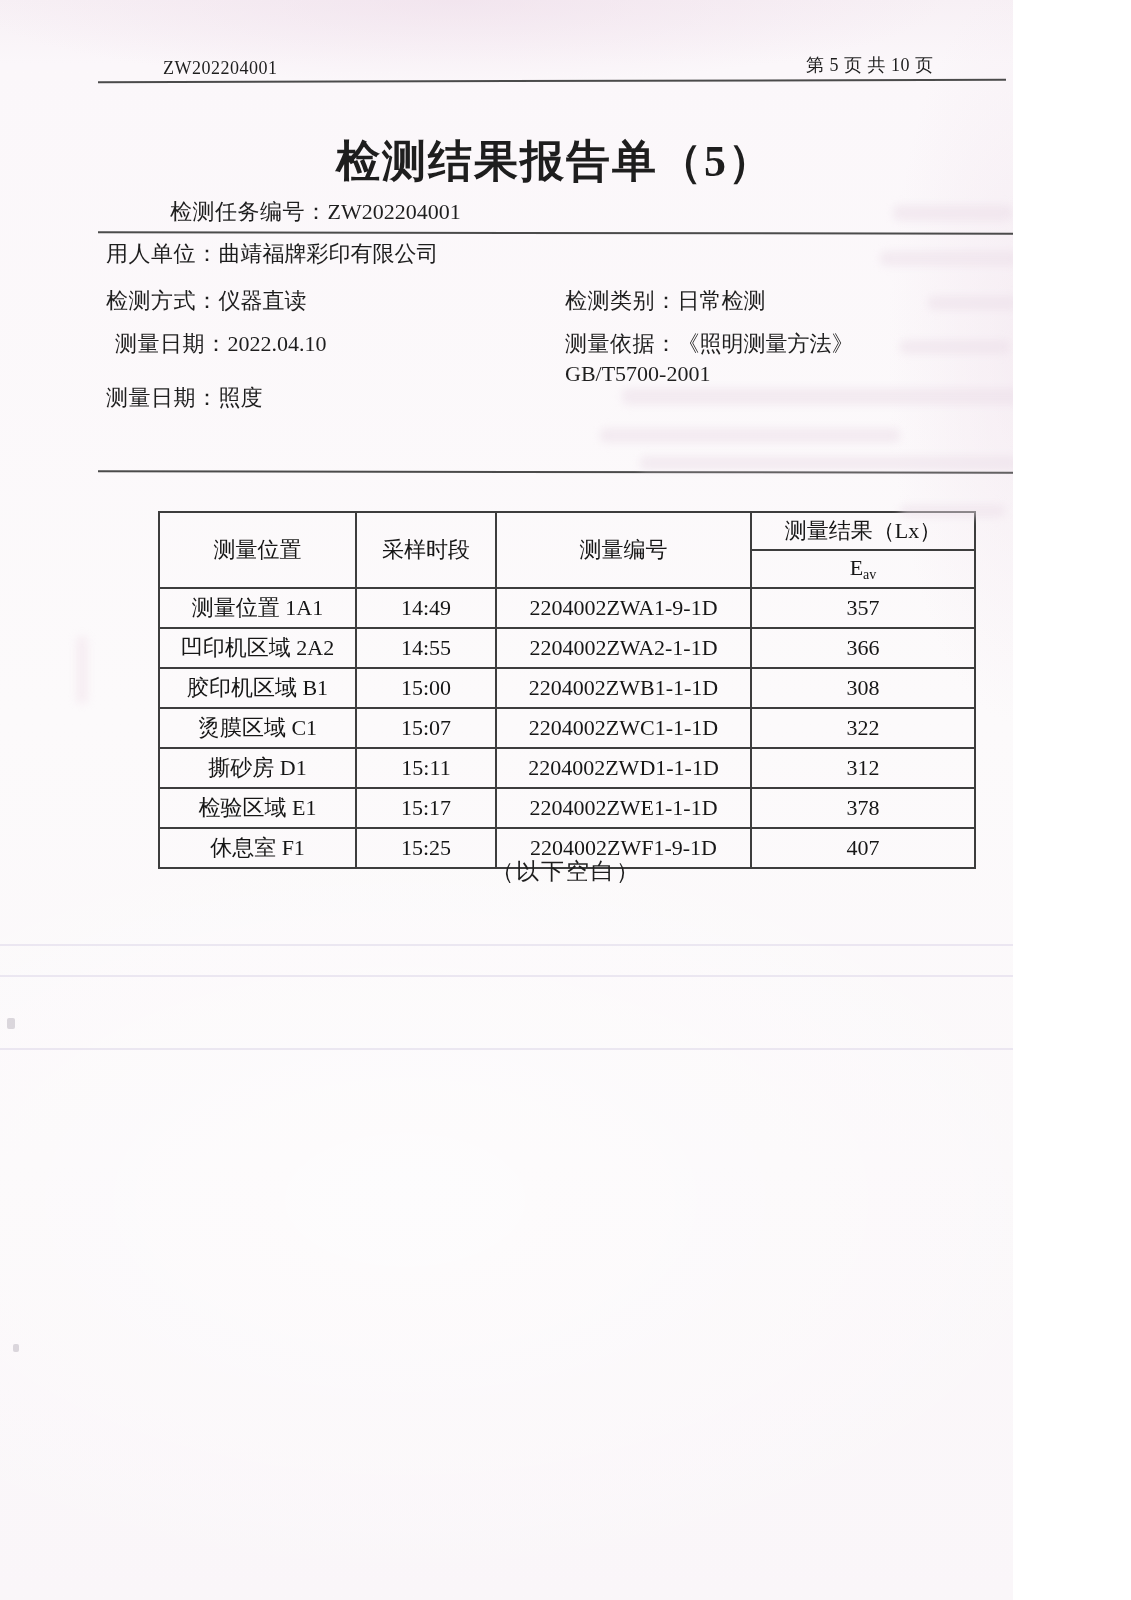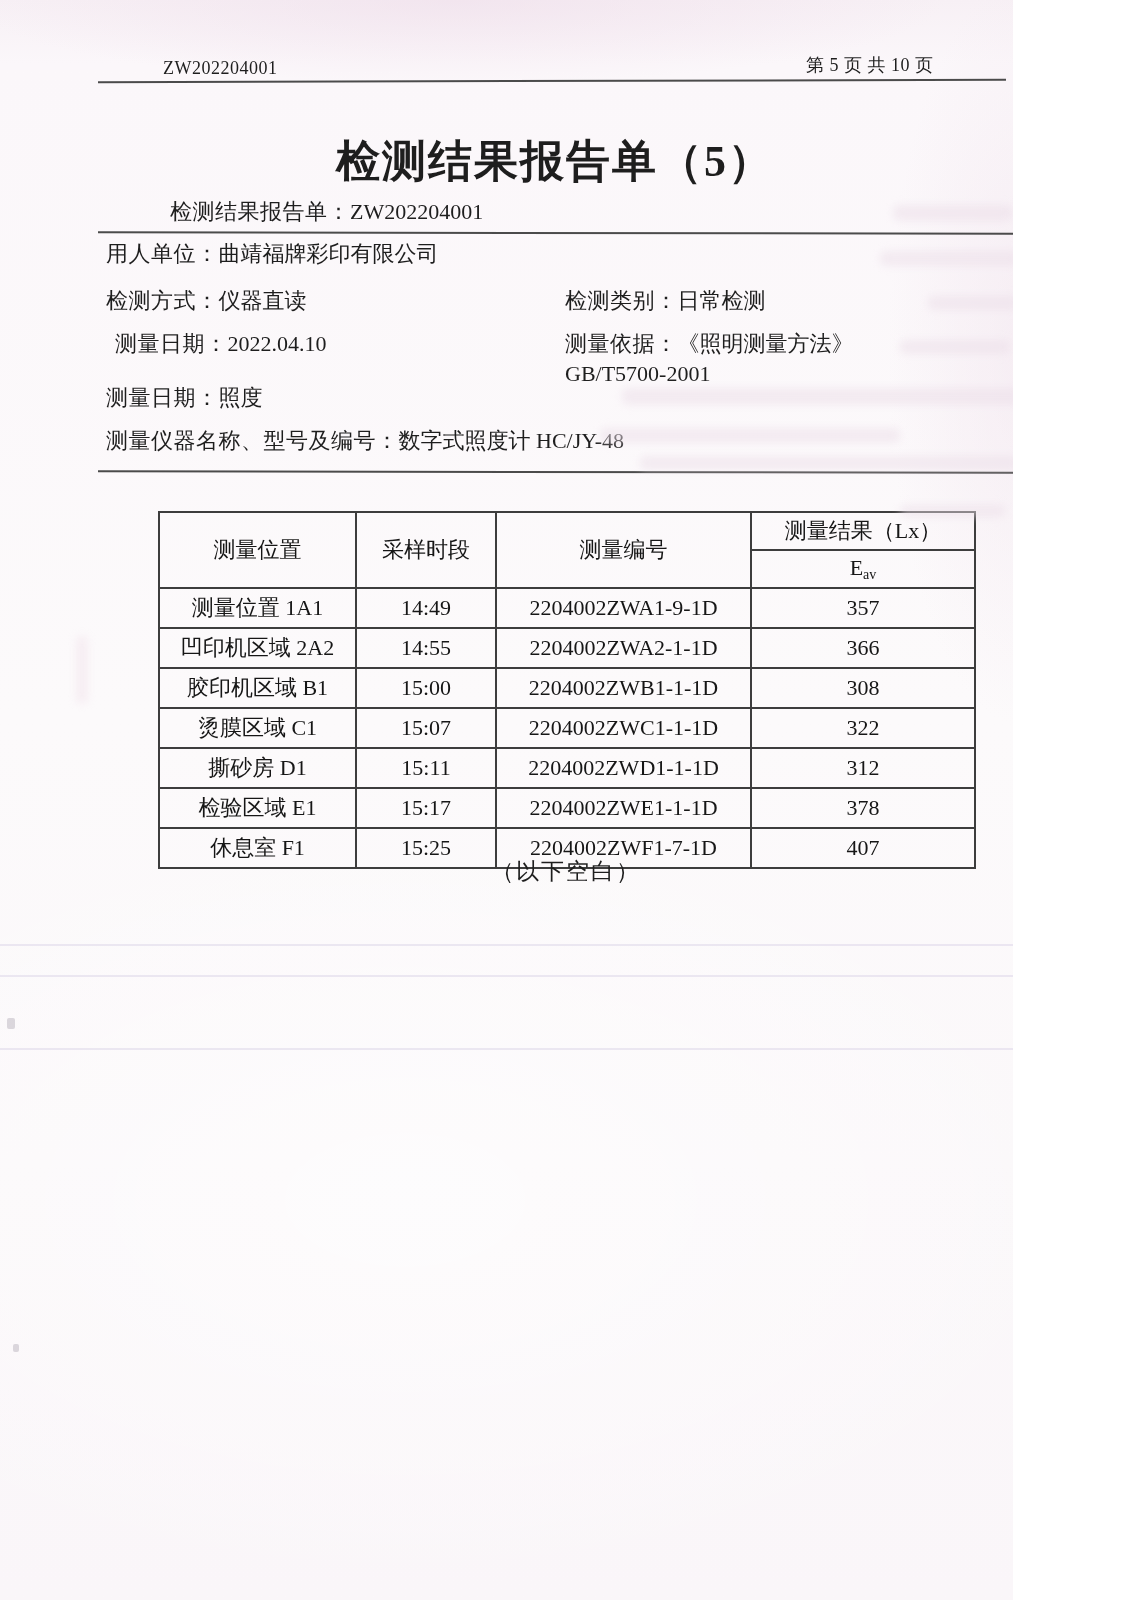--- a/index.html
+++ b/index.html
@@ -51,21 +51,21 @@
 
 <div class="page">
 
   <div class="abs hdr-small" style="left:163px; top:58px;">ZW202204001</div>
   <div class="abs hdr-small" style="left:806px; top:53px;">第 5 页 共 10 页</div>
   <div class="rule" style="left:98px; top:80px; width:908px; transform:rotate(-0.15deg);"></div>
 
   <div class="abs doc-title" style="left:0px; top:132px;">检测结果报告单（5）</div>
 
   <div class="abs line-text" style="left:170px; top:197px;">
-    <span class="lbl">检测结果报告单：</span><span>ZW202204001</span>
+    <span class="lbl">检测任务编号：</span><span>ZW202204001</span>
   </div>
   <div class="rule" style="left:98px; top:232px; width:932px; transform:rotate(0.1deg);"></div>
 
   <div class="abs line-text" style="left:106px; top:239px;">
     <span class="lbl">用人单位：</span><span>曲靖福牌彩印有限公司</span>
   </div>
 
   <div class="abs line-text" style="left:106px; top:286px;">
     <span class="lbl">检测方式：</span><span>仪器直读</span>
   </div>
@@ -80,23 +80,20 @@
     <span class="lbl">测量依据：</span><span>《照明测量方法》</span>
   </div>
   <div class="abs line-text" style="left:565px; top:361px;">
     <span>GB/T5700-2001</span>
   </div>
 
   <div class="abs line-text" style="left:106px; top:383px;">
     <span class="lbl">测量日期：</span><span>照度</span>
   </div>
 
-  <div class="abs line-text" style="left:106px; top:426px;">
-    <span class="lbl">测量仪器名称、型号及编号：</span><span>数字式照度计 HC/JY-48</span>
-  </div>
   <div class="rule" style="left:98px; top:471px; width:932px; transform:rotate(0.1deg);"></div>
 
   <table class="results">
     <colgroup>
       <col style="width:197px">
         <col style="width:140px">
         <col style="width:255px">
         <col style="width:224px">
     </colgroup>
     <tbody>
@@ -141,21 +138,21 @@
       </tr>
       <tr>
         <td>检验区域 E1</td>
         <td>15:17</td>
         <td>2204002ZWE1-1-1D</td>
         <td>378</td>
       </tr>
       <tr>
         <td>休息室 F1</td>
         <td>15:25</td>
-        <td>2204002ZWF1-7-1D</td>
+        <td>2204002ZWF1-9-1D</td>
         <td>407</td>
       </tr>
     </tbody>
   </table>
 
   <div class="abs blank-note">（以下空白）</div>
 
   <div class="stamp-bar" style="left:1095px; top:710px; width:52px; height:12px; transform:rotate(24deg); opacity:.92;"></div>
   <div class="stamp-piece" style="left:1094px; top:734px; font-size:46px; transform:rotate(50deg); opacity:.85;">数</div>
   <div class="stamp-bar" style="left:1062px; top:845px; width:4px; height:13px; transform:rotate(-28deg); opacity:.55;"></div>

